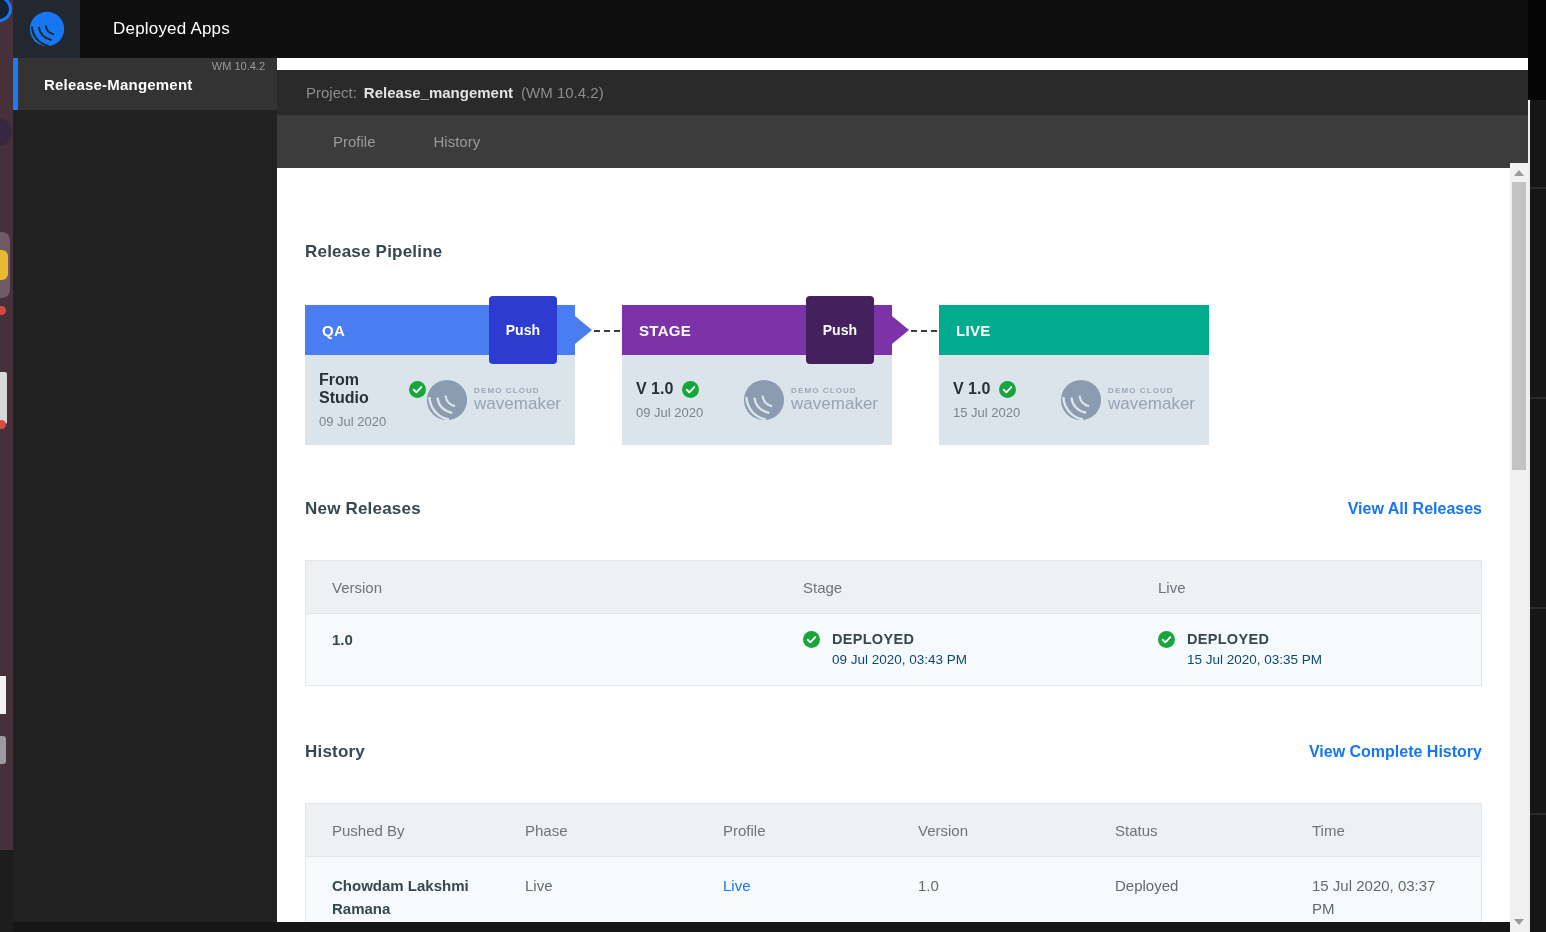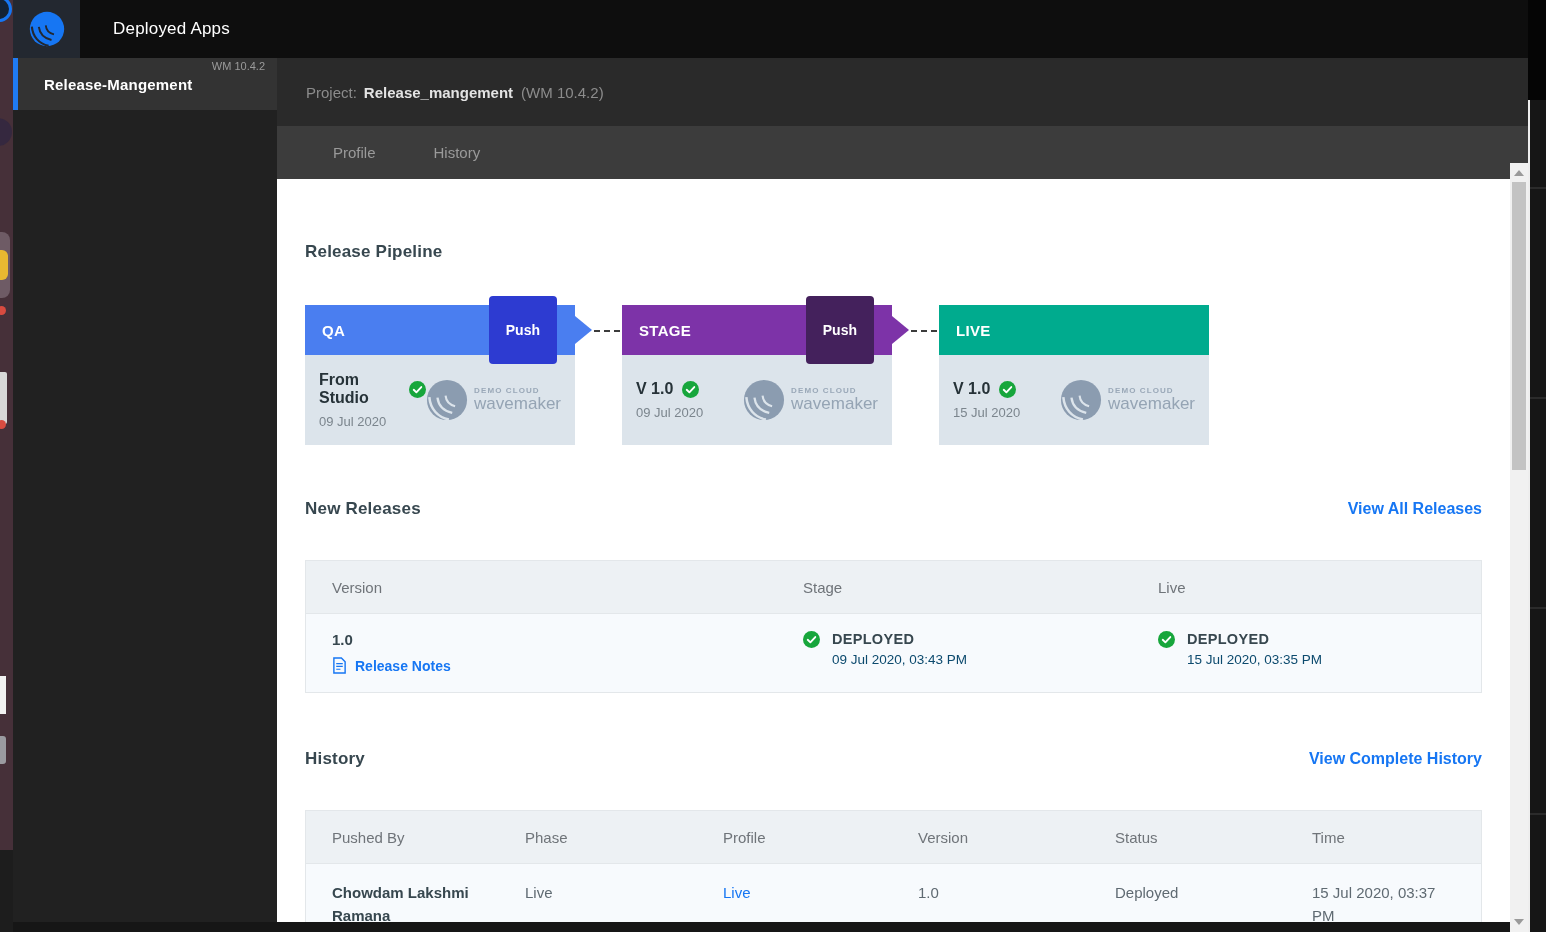--- a/index.html
+++ b/index.html
@@ -27,21 +27,21 @@
   .app-title { color:#fff; font-size:17px; font-weight:500; line-height:58px; margin-left:33px; letter-spacing:.2px; }
 
   
   .sidebar { position:absolute; left:13px; top:58px; width:264px; height:874px; background:#212121; z-index:3; }
   .sidebar-item { position:relative; height:52px; background:#333; border-left:5px solid #1f7bf4; cursor:pointer; }
   .sidebar-item .ver { position:absolute; top:2px; right:12px; font-size:11px; color:#9b9b9b; }
   .sidebar-item .name { position:absolute; left:26px; top:18px; font-size:15px; font-weight:700; color:#fff; letter-spacing:.2px; }
 
   
   .main-head { position:absolute; left:277px; top:58px; right:18px; z-index:3; }
-  .project-bar { height:68px; background:#2a2a2a; display:flex; align-items:center; padding-left:29px; font-size:15px; }
+  .project-bar { height:45px; background:#2a2a2a; display:flex; align-items:center; padding-left:29px; font-size:15px;margin-top:12px; }
   .project-label { color:#8c8c8c; margin-right:7px; }
   .project-name { color:#e3e3e3; font-weight:700; }
   .project-version { color:#8c8c8c; margin-left:8px; }
   .tab-strip { height:53px; background:#3c3c3c; display:flex; padding-left:27px; }
   .tab { padding:0 29px; line-height:53px; font-size:15px; color:#9a9a9a; cursor:pointer; }
   .tab.active { background:#fff; color:#222; font-weight:500; border-top:4px solid #1a7af5; line-height:49px; }
 
   
   .content { position:absolute; left:277px; top:163px; width:1233px; height:759px; background:#fff; overflow:hidden; padding:0 28px; z-index:2; }
   h2.section-title { font-size:17px; font-weight:700; color:#37474f; letter-spacing:.2px; }
@@ -283,29 +283,20 @@
 
     <div class="tbl">
       <div class="tbl-header" style="grid-template-columns:485px 355px 1fr;">
         <div class="c1">Version</div>
         <div class="cx">Stage</div>
         <div class="cx">Live</div>
       </div>
       <div class="tbl-row" style="grid-template-columns:485px 355px 1fr;">
         <div class="c1">
           <div class="rel-version">1.0</div>
-          <div class="notes-link">
-            <span class="docicon">
-              <svg viewBox="0 0 16 18">
-                  <path d="M2 1 h8 l4 4 v12 h-12 z" fill="none" stroke="currentColor" stroke-width="1.5"></path>
-                  <path d="M4.5 7 h7 M4.5 10 h7 M4.5 13 h4.5" stroke="currentColor" stroke-width="1.3" fill="none"></path>
-                </svg>
-            </span>
-            <span>Release Notes</span>
-          </div>
         </div>
         <div class="cx">
           <div class="status-block">
             <span class="check">
               <svg viewBox="0 0 18 18">
                   <circle cx="9" cy="9" r="9" fill="currentColor"></circle>
                   <path d="M5 9.3 L7.8 12 L13 6.4" stroke="#fff" stroke-width="2" fill="none" stroke-linecap="round" stroke-linejoin="round"></path>
                 </svg>
             </span>
             <span>

